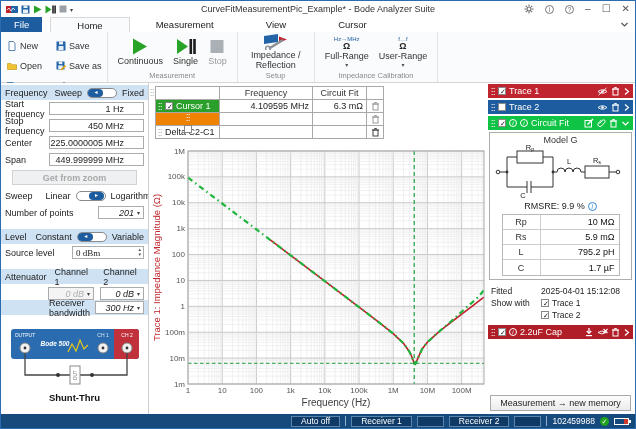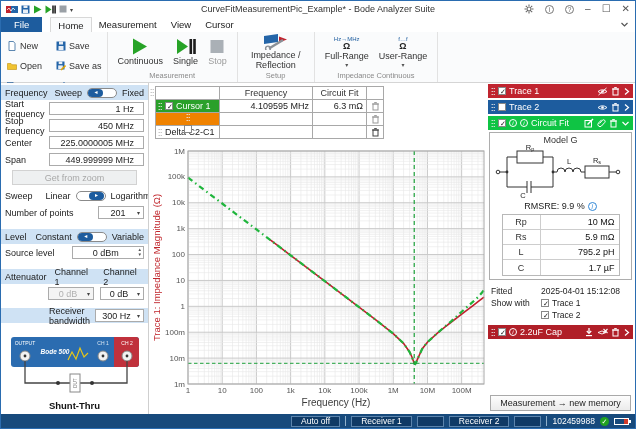--- a/index.html
+++ b/index.html
@@ -11,21 +11,21 @@
 .titlebar{height:16px;display:flex;align-items:center;padding:0 5px;gap:4px;position:relative;background:#fff;}
 .qat{display:flex;align-items:center;gap:3px;}
 .win-title{position:absolute;left:50%;transform:translateX(-50%);font-size:9px;color:#333;white-space:nowrap;}
 .win-ctrls{margin-left:auto;display:flex;align-items:center;gap:11px;color:#555;}
 .circle-badge{width:9px;height:9px;border:1px solid #777;border-radius:50%;display:inline-flex;align-items:center;justify-content:center;font-size:6.5px;color:#666;}
 .win-glyph{font-size:10px;color:#555;line-height:10px;}
 
 
 .menubar{height:15px;display:flex;align-items:stretch;background:#fff;position:relative;}
 .menu-file{background:#1d5c9e;color:#fff;padding:0 13px;display:flex;align-items:center;font-size:9.5px;}
-.menu-tab{padding:0 7px;display:flex;align-items:center;color:#1a1a1a;font-size:9.5px;}
+.menu-tab{padding:0 26px;display:flex;align-items:center;color:#1a1a1a;font-size:9.5px;}
 .menu-tab.active{background:#fafbfc;border:1px solid #d8d8d8;border-bottom:none;}
 .menu-collapse{margin-left:auto;margin-right:6px;display:flex;align-items:center;}
 
 
 .ribbon{height:51px;background:#fafbfc;border-bottom:1px solid #d5d5d5;display:flex;padding:0 1px;}
 .rgroup{display:flex;flex-direction:column;border-right:1px solid #e2e2e2;padding:1px 5px 0;}
 .rgroup-items{flex:1;display:flex;align-items:center;}
 .rgroup-label{font-size:7.5px;color:#8a8a8a;text-align:center;padding:0 0 2px;}
 .file-grid{display:grid;grid-template-columns:auto auto;column-gap:10px;row-gap:2px;}
 .sm-item{display:flex;align-items:center;gap:3px;font-size:9px;color:#333;margin-top:8px;}
@@ -40,33 +40,33 @@
 
 .main{position:absolute;top:82px;bottom:14px;left:0;right:0;}
 .sidebar{position:absolute;left:0;top:0;bottom:0;width:148px;border-right:1px solid #cfcfcf;background:#fff;overflow:hidden;}
 .center{position:absolute;left:149px;top:0;bottom:0;width:338px;background:#fff;}
 .rightpanel{position:absolute;right:0;top:0;bottom:0;width:149px;background:#fff;display:flex;flex-direction:column;padding:1px 2px;}
 
 
 .sec-head{background:#cfe2f4;height:15px;display:flex;align-items:center;padding:0 4px;gap:5px;font-size:9px;color:#1a1a1a;}
 .f-row{display:flex;align-items:center;padding:0 4px;height:17px;font-size:9px;color:#222;}
 .f-row .flab{flex:1;}
-.tb{width:95px;height:13px;border:1px solid #ababab;font-size:9px;text-align:right;padding-right:9px;font-family:inherit;background:#fff;color:#222;}
-.btn-dis{margin:2px 11px;height:15px;background:#eef0f1;border:1px solid #d2d2d2;color:#a8a8a8;display:flex;align-items:center;justify-content:center;font-size:9px;}
+.tb{width:95px;height:13px;border:1px solid #ababab;font-size:9px;text-align:right;padding-right:19px;font-family:inherit;background:#fff;color:#222;}
+.btn-dis{margin:2px 11px;height:15px;background:#eef0f1;border:1px solid #d2d2d2;color:#a8a8a8;display:flex;align-items:center;justify-content:center;font-size:9px;font-weight:bold;}
 .toggle{width:30px;height:10px;background:#fff;border:1px solid #8a8a8a;border-radius:5px;position:relative;flex:0 0 auto;}
 .toggle .thumb{position:absolute;top:0.5px;left:0.5px;width:15px;height:7.5px;background:#1d5c9e;border-radius:4px;color:#fff;text-align:center;}
 .toggle.right .thumb{left:auto;right:0.5px;}
 .toggle .thumb::after{content:"◂";font-size:6px;line-height:7px;display:block;}
 .toggle.right .thumb::after{content:"▸";}
 .select{height:13px;border:1px solid #ababab;background:#fff;display:flex;align-items:center;padding:0 3px;font-size:9px;gap:3px;}
-.select .val{flex:1;text-align:center;}
+.select .val{flex:1;text-align:right;font-style:italic;}
 .select::after{content:"▾";font-size:6px;color:#444;}
 .select.dis{color:#b0b0b0;background:#f4f4f4;}
 .spin-box{width:72px;height:13px;border:1px solid #ababab;background:#fff;display:flex;align-items:center;padding:0 1px 0 3px;font-size:9px;}
-.spin-box .val{flex:1;text-align:center;padding-right:2px;}
+.spin-box .val{flex:1;text-align:left;padding-right:2px;font-family:Liberation Serif, serif;}
 .spins{display:flex;flex-direction:column;font-size:4.5px;line-height:4.5px;color:#555;}
 .spins::before{content:"▲";}
 .spins::after{content:"▼";}
 .att-row{display:flex;justify-content:flex-end;gap:6px;padding:3px 4px 0;}
 .diagram{margin-top:12px;text-align:center;}
 .diagram .cap{font-size:9.5px;font-weight:bold;color:#111;margin-top:1px;}
 
 
 .ct-wrap{display:flex;margin-top:3px;}
 .grip{width:4px;height:9px;background-image:radial-gradient(circle,#bbb 0.7px,transparent 0.9px);background-size:2.5px 3px;flex:0 0 auto;}
@@ -290,21 +290,21 @@
         </div>
         <div class="big-btn">
           <span class="cal-icon">
               <span class="cal-top">f…f</span>
               <span class="cal-omega">Ω</span>
             </span>
           <span class="lbl">User-Range</span>
           <span class="dd-arrow">▾</span>
         </div>
       </div>
-      <div class="rgroup-label">Impedance Continuous</div>
+      <div class="rgroup-label">Impedance Calibration</div>
     </div>
   </div>
 
   <div class="main">
 
     <div class="sidebar">
       <div class="sec-head" style="margin-top:2px;">
         <span style="flex:1;">Frequency</span>
         <span>Sweep</span>
         <span class="toggle">
@@ -367,21 +367,21 @@
       </div>
       <div class="att-row">
         <span class="select dis" style="width:46px;">
             <span class="val">0 dB</span>
           </span>
         <span class="select" style="width:44px;">
             <span class="val">0 dB</span>
           </span>
       </div>
 
-      <div class="sec-head" style="margin-top:8px;padding-left:48px;">
+      <div class="sec-head" style="padding-left:48px;">
         <span style="flex:1;">Receiver bandwidth</span>
         <span class="select" style="width:52px;">
             <span class="val">300 Hz</span>
           </span>
       </div>
 
       <div class="diagram">
         <svg width="134" height="62" viewBox="0 0 134 62">
           <rect x="3" y="2" width="128" height="30" rx="3" fill="#2b6cb0"></rect>
           <path d="M106,2 h22 a3,3 0 0 1 3,3 v24 a3,3 0 0 1 -3,3 h-22 z" fill="#c0313c"></path>

